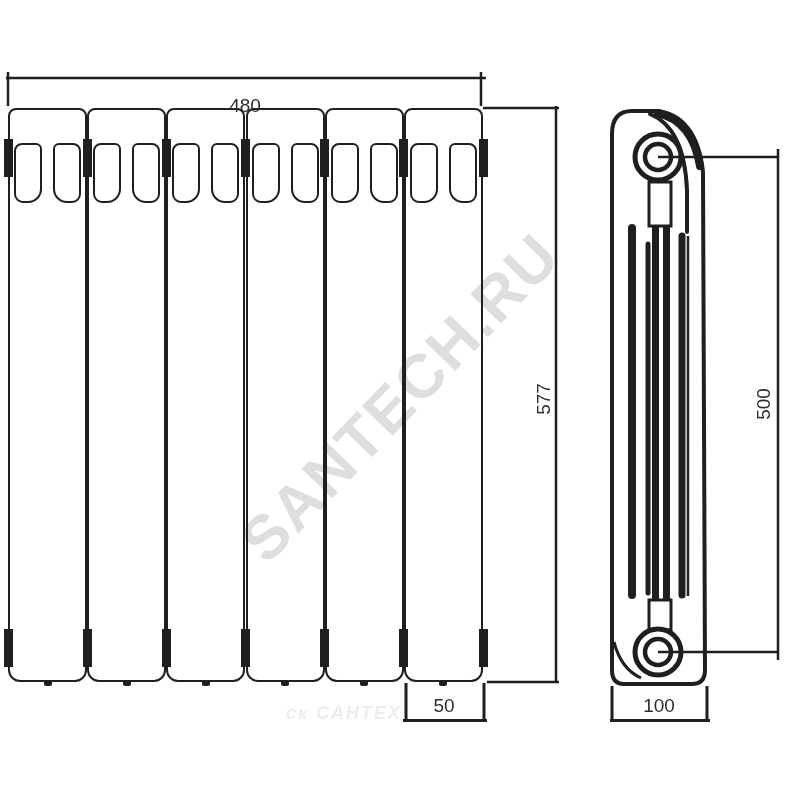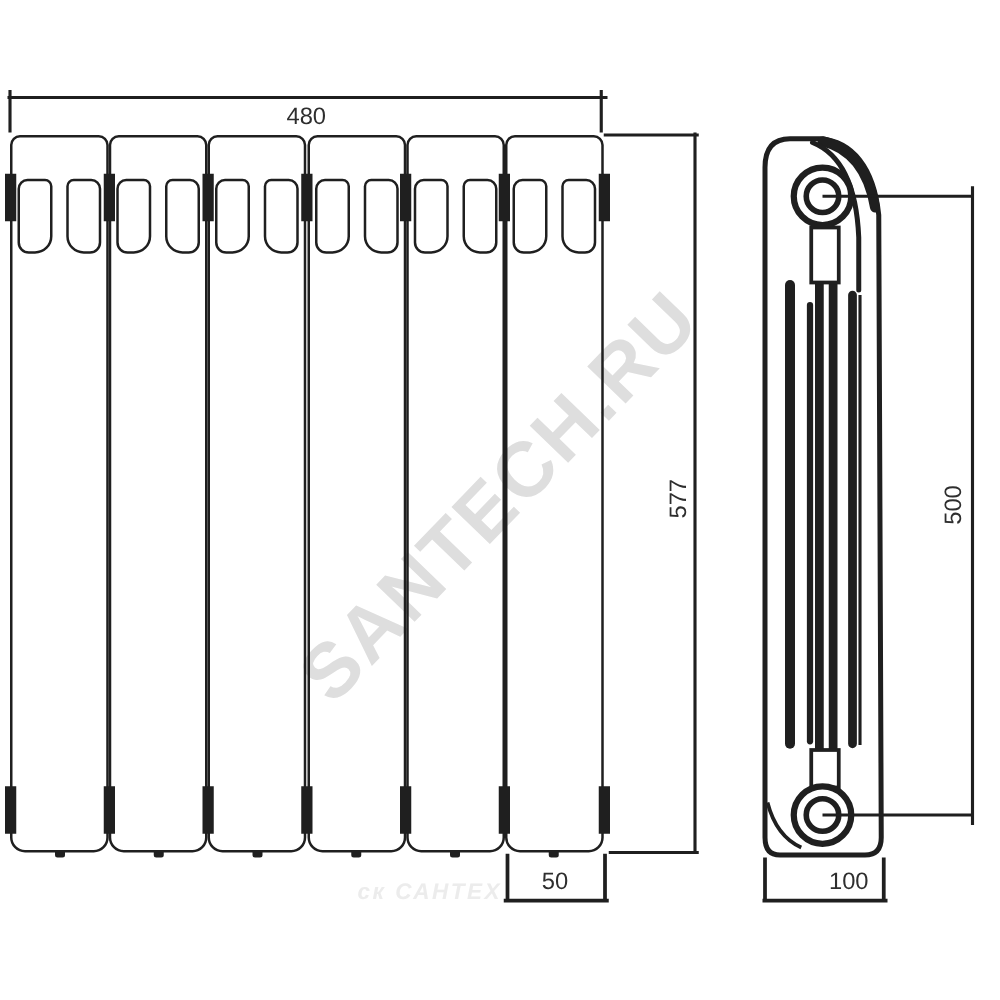--- a/index.html
+++ b/index.html
@@ -146,18 +146,18 @@
 
     <g>
       <path class="ln" stroke-width="2.5" d="M658,157 H778 M658,652 H778 M778,149 V660"></path>
     </g>
 
     <g>
       <path class="ln" stroke-width="3" d="M612,686 V719 M707,686 V719 M610,720.5 H710"></path>
     </g>
   </svg>
 
-  <div class="dim-label" style="left:225px; top:84px; width:40px;">480</div>
+  <div class="dim-label" style="left:225px; top:96px; width:40px;">480</div>
   <div class="dim-label rot" style="left:522px; top:389px; width:44px;">577</div>
   <div class="dim-label rot" style="left:742px; top:394px; width:44px;">500</div>
   <div class="dim-label" style="left:424px; top:696px; width:40px;">50</div>
-  <div class="dim-label" style="left:652px; top:696px; width:54px;">100</div>
+  <div class="dim-label" style="left:632px; top:696px; width:54px;">100</div>
 </div>
 
 </body></html>

